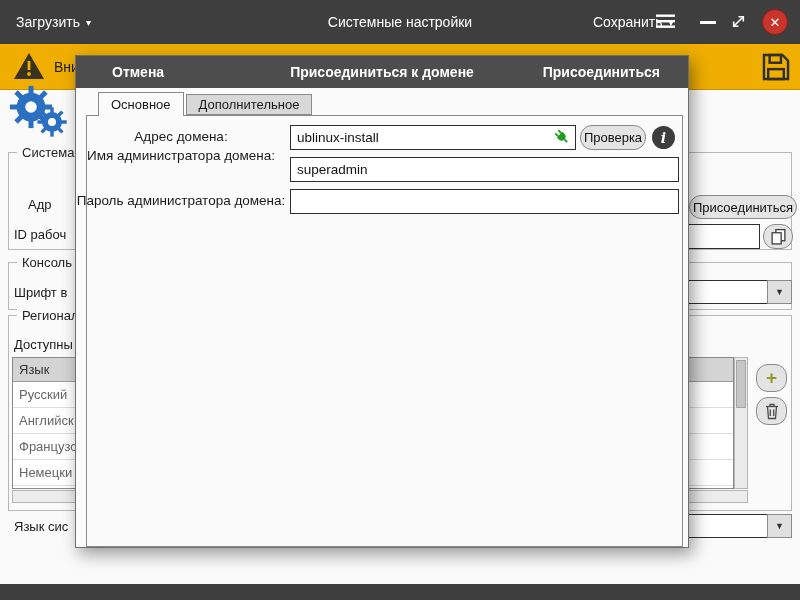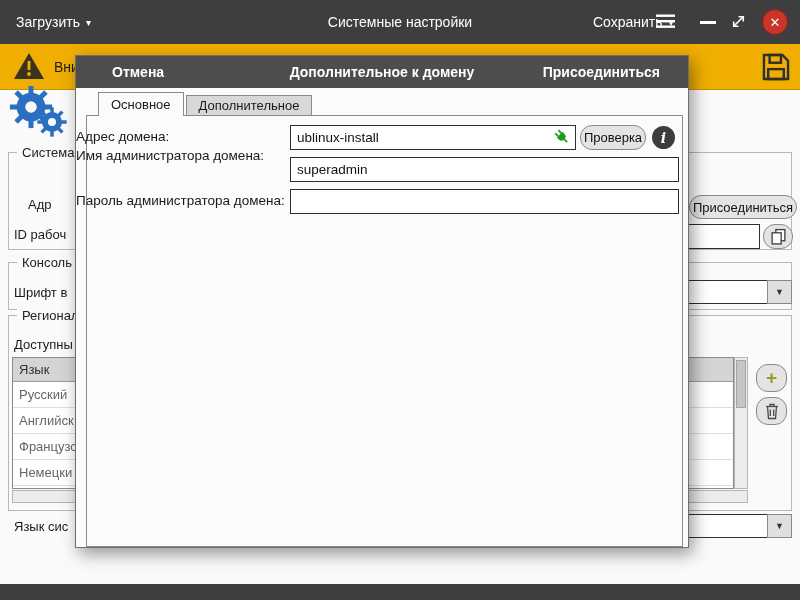--- a/index.html
+++ b/index.html
@@ -78,27 +78,27 @@
 
   
   .dialog{position:absolute;left:75px;top:55px;width:614px;height:493px;background:#fbfbfb;
           border:1px solid #6f6f6f;box-shadow:4px 6px 16px rgba(0,0,0,.4);z-index:10}
   .d-titlebar{position:absolute;left:0;top:0;right:0;height:32px;background:#4d4d4d}
   .d-tb-text{position:absolute;top:0;height:32px;display:flex;align-items:center;color:#fff;
              font-size:14px;font-weight:bold;white-space:nowrap}
   .d-cancel{left:36px;cursor:pointer}
   .d-title{left:0;right:0;justify-content:center;pointer-events:none}
   .d-join{right:28px;cursor:pointer}
-  .tabs{position:absolute;left:22px;top:36px;height:24px;display:flex;gap:2px;align-items:flex-end;z-index:2}
+  .tabs{position:absolute;left:22px;top:36px;height:24px;display:flex;gap:2px;align-items:center;z-index:2}
   .tab{height:21px;padding:0 12px;display:flex;align-items:center;font-size:13px;
        border:1px solid #8a8a8a;background:#d8d8d8;cursor:pointer;white-space:nowrap}
   .tab.active{height:24px;background:#fbfbfb;border-bottom:none}
   .panel{position:absolute;left:10px;top:59px;width:597px;height:432px;border:1px solid #8a8a8a;
          background:#fbfbfb}
-  .f-label{position:absolute;left:0;width:210px;text-align:left;font-size:13.5px;white-space:nowrap;
+  .f-label{position:absolute;left:0;width:210px;text-align:center;font-size:13.5px;white-space:nowrap;
            overflow:hidden}
   .fl1{top:73px}.fl2{top:92px}.fl3{top:137px}
   .d-input{position:absolute;background:#fff;border:1px solid #2e2e2e;font-size:13.5px;
            padding:0 6px;font-family:inherit;color:#111;height:25px}
   .di1{left:214px;top:69px;width:286px}
   .di2{left:214px;top:101px;width:389px}
   .di3{left:214px;top:133px;width:389px}
   .plug{position:absolute;left:477px;top:72px}
   .check-btn{position:absolute;left:504px;top:69px;width:66px;height:25px}
   .info-btn{position:absolute;left:576px;top:70px;width:23px;height:23px;border-radius:50%;
@@ -253,21 +253,21 @@
       </svg>
     </div>
 
     <input class="input combo-field2" style="">
     <div class="combo-arrow ca2">▼</div>
   </div>
 
   <div class="dialog">
     <div class="d-titlebar">
       <span class="d-tb-text d-cancel">Отмена</span>
-      <span class="d-tb-text d-title">Дополнительное к домену</span>
+      <span class="d-tb-text d-title">Присоединиться к домене</span>
       <span class="d-tb-text d-join">Присоединиться</span>
     </div>
     <div class="tabs">
       <div class="tab active">Основное</div>
       <div class="tab">Дополнительное</div>
     </div>
     <div class="panel"></div>
 
     <span class="f-label fl1">Адрес домена:</span>
     <input class="d-input di1" value="ublinux-install" style="">

